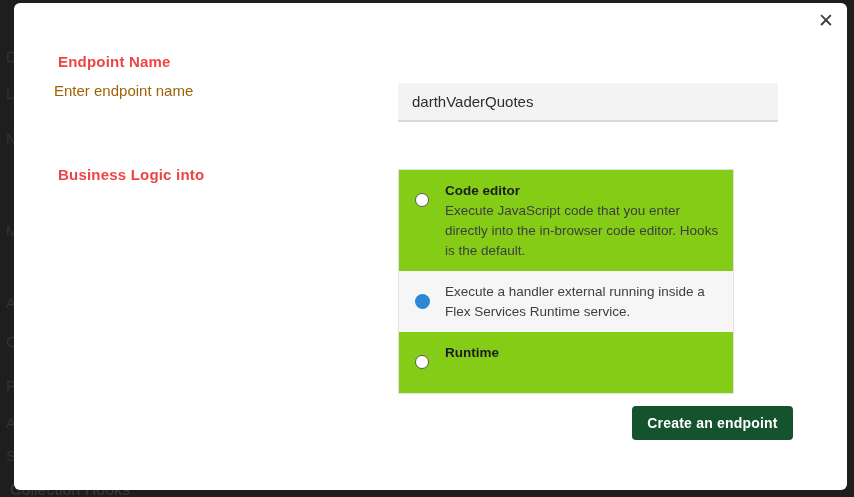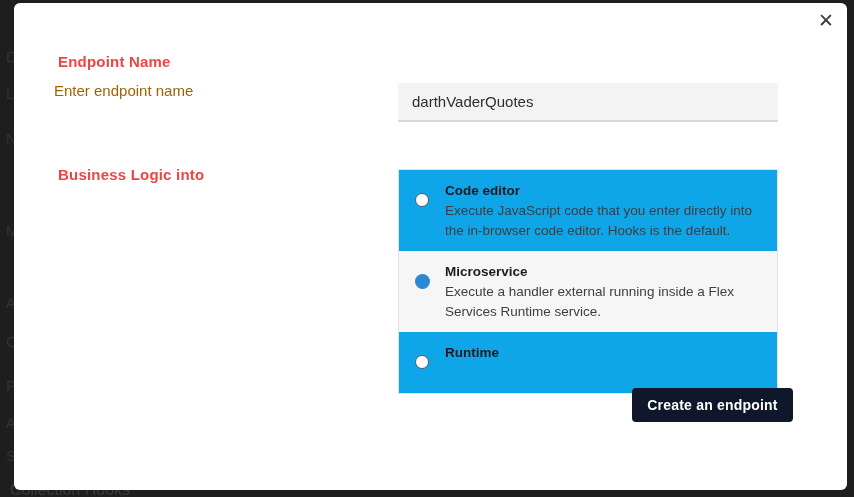--- a/index.html
+++ b/index.html
@@ -49,22 +49,22 @@
     font-size:15px;color:#a16207;
   }
   .endpoint-input{
     position:absolute;left:384px;top:80px;width:380px;height:39px;
     box-sizing:border-box;background:#f3f3f4;border:none;
     border-bottom:2px solid #d9d9db;border-radius:0;
     padding:0 14px;font-size:15px;color:#2e2e30;outline:none;
     font-family:"Liberation Sans","DejaVu Sans",sans-serif;
   }
   .radio-group{
-    position:absolute;left:384px;top:166px;width:380px;
-    box-sizing:border-box;border:1px solid #e2e2e4;background:#0ea5e9;
+    position:absolute;left:384px;top:166px;width:336px;
+    box-sizing:border-box;border:1px solid #e2e2e4;background:#84cc16;
   }
   .radio-row{
     display:flex;align-items:flex-start;
     padding:10px 14px 10px 0;min-height:41px;cursor:pointer;
   }
   .radio-row.highlighted{background:#f6f6f7;}
   .radio-cell{
     width:46px;flex:0 0 46px;display:flex;justify-content:center;
     padding-top:13px;
   }
@@ -76,22 +76,22 @@
     border:none;background:#2a88d4;width:15px;height:15px;
   }
   .radio-texts{flex:1;min-width:0;padding-top:1px;}
   .radio-title{
     font-size:13.5px;font-weight:bold;color:#1c1c1e;line-height:20px;
   }
   .radio-desc{
     font-size:13.5px;color:#3e3e41;line-height:20px;max-width:325px;
   }
   .submit-btn{
-    position:absolute;left:618px;top:385px;width:161px;height:34px;
-    background:#0f172a;border:none;border-radius:4px;cursor:pointer;
+    position:absolute;left:618px;top:403px;width:161px;height:34px;
+    background:#14532d;border:none;border-radius:4px;cursor:pointer;
     color:#ffffff;font-size:14px;font-weight:bold;letter-spacing:.2px;
     font-family:"Liberation Sans","DejaVu Sans",sans-serif;
   }
 </style>
 </head>
 <body>
 
 <div class="stage">
 
   <span class="bg-fragment">D</span>
@@ -125,21 +125,20 @@
           <div class="radio-title">Code editor</div>
           <div class="radio-desc">Execute JavaScript code that you enter directly into the in-browser code editor. Hooks is the default.</div>
         </div>
       </div>
 
       <div class="radio-row highlighted">
         <div class="radio-cell">
           <span class="radio-circle checked"></span>
         </div>
         <div class="radio-texts">
-          <div class="radio-title">Microservice</div>
           <div class="radio-desc">Execute a handler external running inside a Flex Services Runtime service.</div>
         </div>
       </div>
 
       <div class="radio-row">
         <div class="radio-cell">
           <span class="radio-circle"></span>
         </div>
         <div class="radio-texts">
           <div class="radio-title">Runtime</div>

